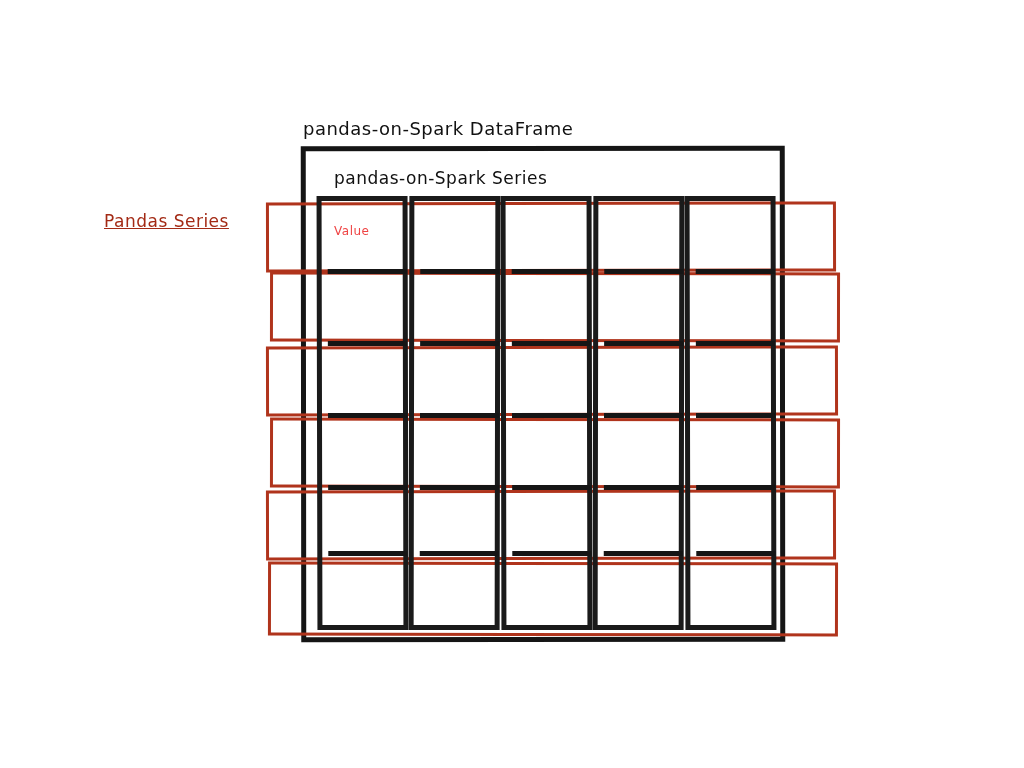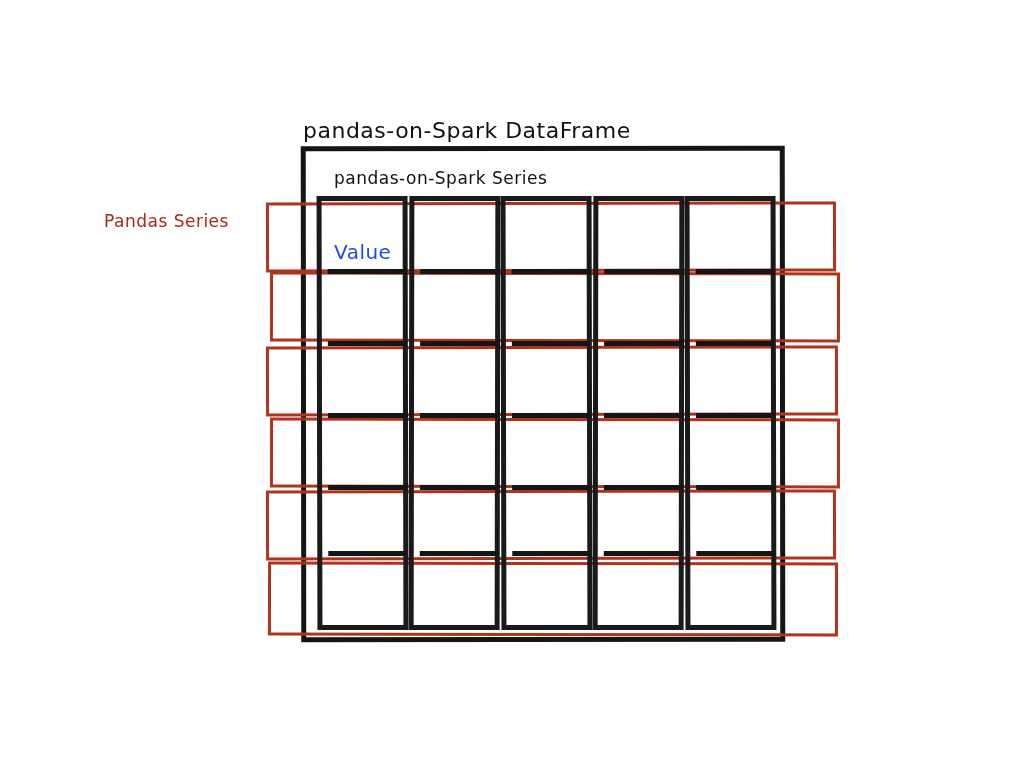--- a/index.html
+++ b/index.html
@@ -25,41 +25,42 @@
   
   .label {
     position: absolute;
     white-space: nowrap;
     font-family: "DejaVu Sans", sans-serif;
     letter-spacing: 0.5px;
   }
   .label-dataframe {
     left: 303px;
     top: 118px;
-    font-size: 22px;
+    font-size: 18px;
     color: #111111;
   }
   .label-series {
     left: 318px;
     top: 168px;
     font-size: 17px;
     color: #111111;
     margin-left: 16px;
   }
   .label-value {
     left: 334px;
-    top: 240px;
-    font-size: 20px;
-    color: #1d4ed8;
+    top: 224px;
+    font-size: 12px;
+    color: #ef4444;
   }
   .label-pandas-series {
     left: 104px;
     top: 211px;
     font-size: 17px;
     color: #a32a15;
+    text-decoration: underline;
   }
 
   
   .box {
     position: absolute;
     box-sizing: border-box;
     background: transparent;
   }
   .box-outer {
     border: 5px solid #151515;

